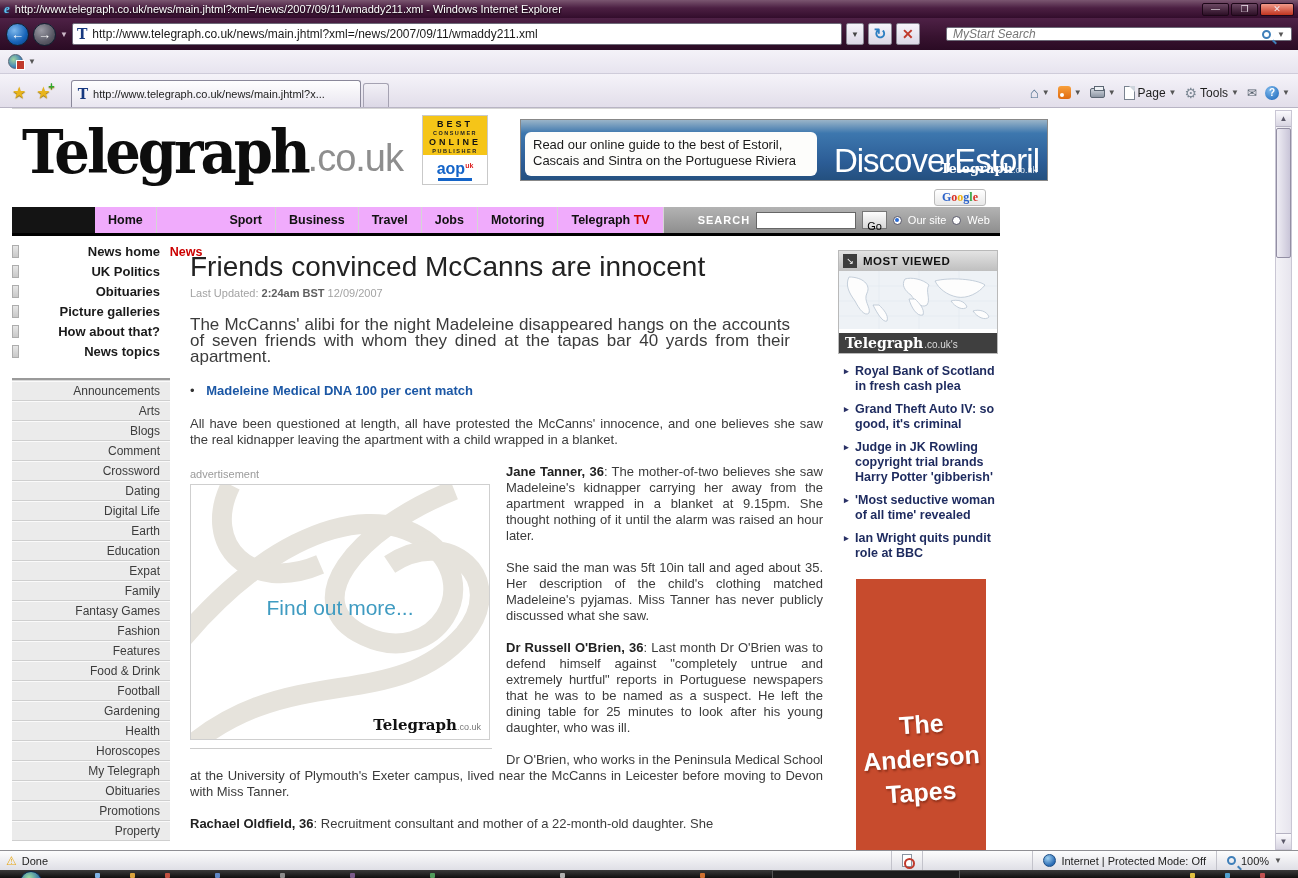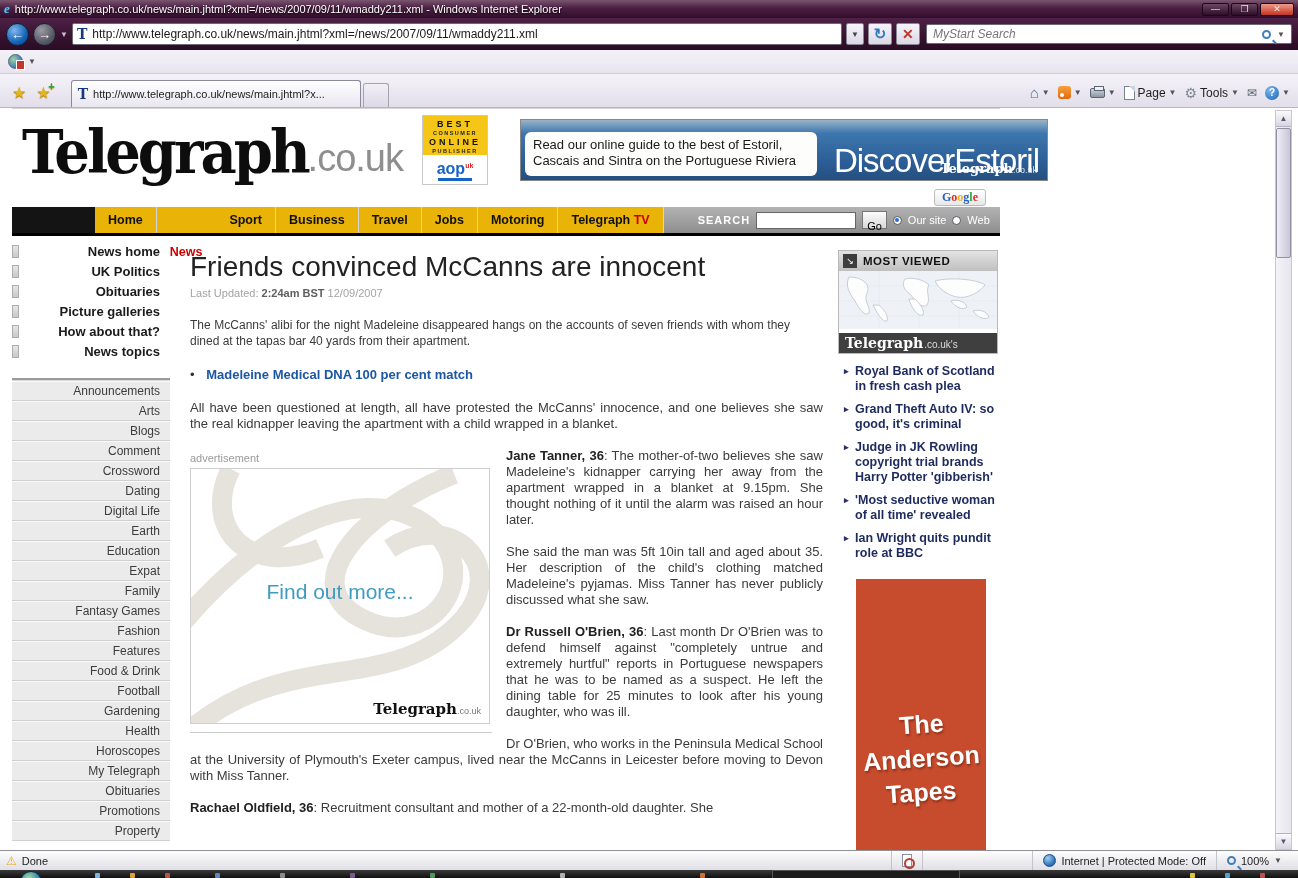--- a/index.html
+++ b/index.html
@@ -19,21 +19,21 @@
   .btn-back { background:radial-gradient(circle at 35% 30%,#7db8ec,#1663b8 60%,#0a3a78); }
   .btn-fwd { background:radial-gradient(circle at 35% 30%,#9a9aa4,#5a5a66 60%,#3c3c46); }
   .navdrop { color:#cbb9c7; font-size:8px; }
   .addressbox { display:flex; align-items:center; width:770px; height:22px; background:#fff; border:1px solid #6d6a78; border-radius:2px; padding:0 4px; gap:5px; }
   .favicon-t { color:#16387f; font:bold 14px "DejaVu Serif",serif; }
   .addr-input { flex:1; border:none; outline:none; font-size:12px; color:#1a1a1a; font-family:"Liberation Sans",sans-serif; background:transparent; }
   .addr-drop,.chrome-minibtn { height:22px; display:flex; align-items:center; justify-content:center; }
   .addr-drop { width:18px; background:linear-gradient(#f6f4fa,#dcd8e6); border:1px solid #8a8794; border-radius:2px; font-size:8px; color:#444; }
   .btn-refresh { width:24px; color:#2e7fc2; font-size:15px; font-weight:bold; background:linear-gradient(#f6f4fa,#dcd8e6); border:1px solid #8a8794; border-radius:2px; }
   .btn-stop { width:24px; color:#c0392b; font-size:14px; font-weight:bold; background:linear-gradient(#f6f4fa,#dcd8e6); border:1px solid #8a8794; border-radius:2px; }
-  .searchbox { margin-left:2px; display:flex; align-items:center; flex:1; height:20px; background:#fff; border:1px solid #6d6a78; border-radius:2px; padding:0 6px; gap:6px; }
+  .searchbox { margin-left:22px; display:flex; align-items:center; flex:1; height:14px; background:#fff; border:1px solid #6d6a78; border-radius:2px; padding:0 6px; gap:6px; }
   .search-input { flex:1; border:none; outline:none; font-style:italic; font-size:12px; color:#8a8a8a; background:transparent; font-family:"Liberation Sans",sans-serif; }
   .mag { position:relative; width:9px; height:9px; border:2px solid #3f7fb9; border-radius:50%; }
   .mag::after { content:""; position:absolute; width:5px; height:2px; background:#3f7fb9; transform:rotate(45deg); left:8px; top:9px; }
   .tiny-drop { font-size:8px; color:#555; }
 
   .mini-toolbar { height:24px; background:linear-gradient(#f4f2f8,#e7e4ef); border-bottom:1px solid #cfccda; display:flex; align-items:center; padding:0 8px; gap:5px; }
   .addon-globe { width:15px; height:15px; border-radius:50%; background:radial-gradient(circle at 35% 35%,#9fd49f,#3f7fb9 65%,#2a5a8a); border:1px solid #567; position:relative; }
   .addon-globe::after { content:""; position:absolute; right:-3px; bottom:-2px; width:7px; height:8px; background:#c0392b; border:1px solid #fff; }
 
   .tabbar { height:34px; background:linear-gradient(#f5f3f9,#e2deea); display:flex; align-items:flex-end; padding:0 8px; border-bottom:1px solid #b8b4c4; }
@@ -81,21 +81,21 @@
   .banner-ad { position:absolute; left:508px; top:10px; width:528px; height:62px; background:linear-gradient(180deg,#9ab4c8 0%,#3d77ae 22%,#2c5d96 70%,#24507f 100%); border:1px solid #888; overflow:hidden; }
   .banner-textbox { position:absolute; left:4px; top:12px; width:292px; height:44px; background:#fdfdfb; border-radius:6px; padding:5px 8px; font:13px/16px "Liberation Sans",sans-serif; color:#1a1a1a; }
   .banner-title { position:absolute; right:8px; top:24px; color:#fff; font:33px/1 "Liberation Sans",sans-serif; letter-spacing:-1px; }
   .banner-brand { position:absolute; right:10px; bottom:4px; color:#fff; font:bold 13px "DejaVu Serif",serif; }
   .banner-brand .sfx { font:9px "Liberation Sans",sans-serif; color:#d8e2ec; }
   .google-badge { position:absolute; left:922px; top:80px; width:52px; height:17px; background:linear-gradient(#fff,#e8e8e8); border:1px solid #bbb; border-radius:3px; text-align:center; font:bold 12px/15px "Liberation Serif",serif; }
 
   
   .mainnav { display:flex; height:26px; }
   .nav-lead { width:83px; background:#141414; }
-  .nav-items { display:flex; list-style:none; background:#eab308; }
+  .nav-items { display:flex; list-style:none; background:#f0abfc; }
   .nav-item { padding:0 13px; font:bold 12.5px/26px "Liberation Sans",sans-serif; color:#111; border-right:1px solid #d5d5d5; cursor:pointer; white-space:nowrap; }
   .nav-item.active { color:var(--news-red,#cc0000);margin-top:32px; }
   .nav-item .accent { color:var(--news-red,#cc0000); }
   .nav-search { flex:1; background:linear-gradient(#b3b3b3,#8e8e8e); display:flex; align-items:center; gap:6px; padding-left:34px; }
   .search-label { color:#fff; font:bold 11px "Liberation Sans",sans-serif; letter-spacing:1px; }
   .site-search-input { width:100px; height:17px; border:1px solid #666; font-size:11px; padding:0 3px; }
   .go-btn { height:18px; padding:6px 4px; font:11px/16px "Liberation Sans",sans-serif; background:linear-gradient(#fdfdfd,#d8d8d8); border:1px solid #777; }
   .radio { width:9px; height:9px; border-radius:50%; background:#fff; border:1px solid #556; position:relative; }
   .radio.sel::after { content:""; position:absolute; inset:1.5px; background:#2a6bd4; border-radius:50%; }
   .radio-label { color:#fff; font-size:11px; }
@@ -108,21 +108,21 @@
   .side-primary-item { position:relative; height:20px; font:bold 13px/20px "Liberation Sans",sans-serif; color:#1a1a1a; text-align:right; padding-right:10px; cursor:pointer; }
   .tab-mark { position:absolute; left:0; top:3px; width:7px; height:13px; background:linear-gradient(#e6e6e6,#c9c9c9); border:1px solid #adadad; }
   .side-sep { margin-top:16px; border-top:2px solid #9a9a9a; border-bottom:1px solid #d9d9d9; }
   .side-secondary { list-style:none; }
   .side-secondary-item { height:20px; background:#ebebeb; border-top:1px solid #fafafa; border-bottom:1px solid #cfcfcf; font:12px/19px "Liberation Sans",sans-serif; color:#3c3c3c; text-align:right; padding-right:10px; cursor:pointer; }
 
   .main { width:668px; flex:none; padding:14px 15px 0 20px; border-right:0; }
   .headline { font:28px/1.2 "Liberation Sans",sans-serif; color:#222; margin-bottom:3px; font-weight:400; }
   .updated { font-size:11px; color:#a3a3a3; margin-bottom:18px; }
   .updated .time { color:#5f5f5f; font-weight:bold; }
-  .lead { font-size:12px; line-height:16px; color:var(--body-text,#3b3b3b); max-width:600px; text-align:justify; margin-bottom:18px; }
+  .lead { font-size:17px; line-height:16px; color:var(--body-text,#3b3b3b); max-width:600px; text-align:justify; margin-bottom:18px; }
   .related { margin-bottom:18px; font-size:13px; }
   .related .dot { color:#333; margin-right:8px; }
   .related a { color:var(--link-blue,#1b57a5); font-weight:bold; text-decoration:none; }
   .article-body { font-size:13px; line-height:16px; color:var(--body-text,#3b3b3b); }
   .article-body p { margin-bottom:16px; text-align:justify; }
   .article-body strong { color:#222; }
   .ad-slot { float:left; width:302px; margin:2px 14px 4px 0; border-bottom:1px solid #ccc; padding-bottom:8px; }
   .ad-label { font-size:11px; color:#9b9b9b; margin-bottom:2px; }
   .ad-box { position:relative; width:300px; height:256px; border:1px solid #cfcfcf; background:#fff; overflow:hidden; }
   .ad-box svg { position:absolute; inset:0; }

